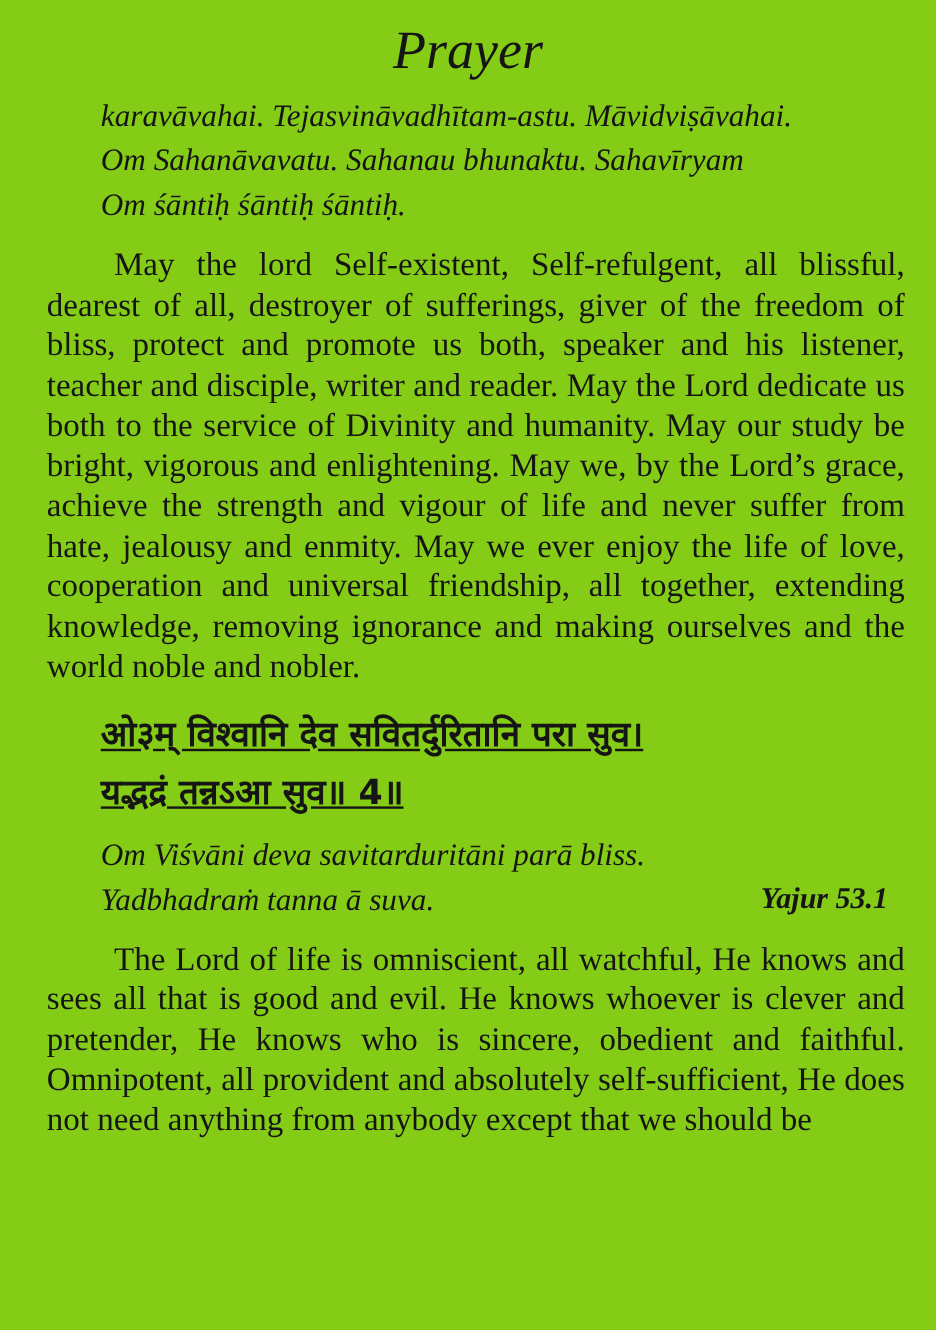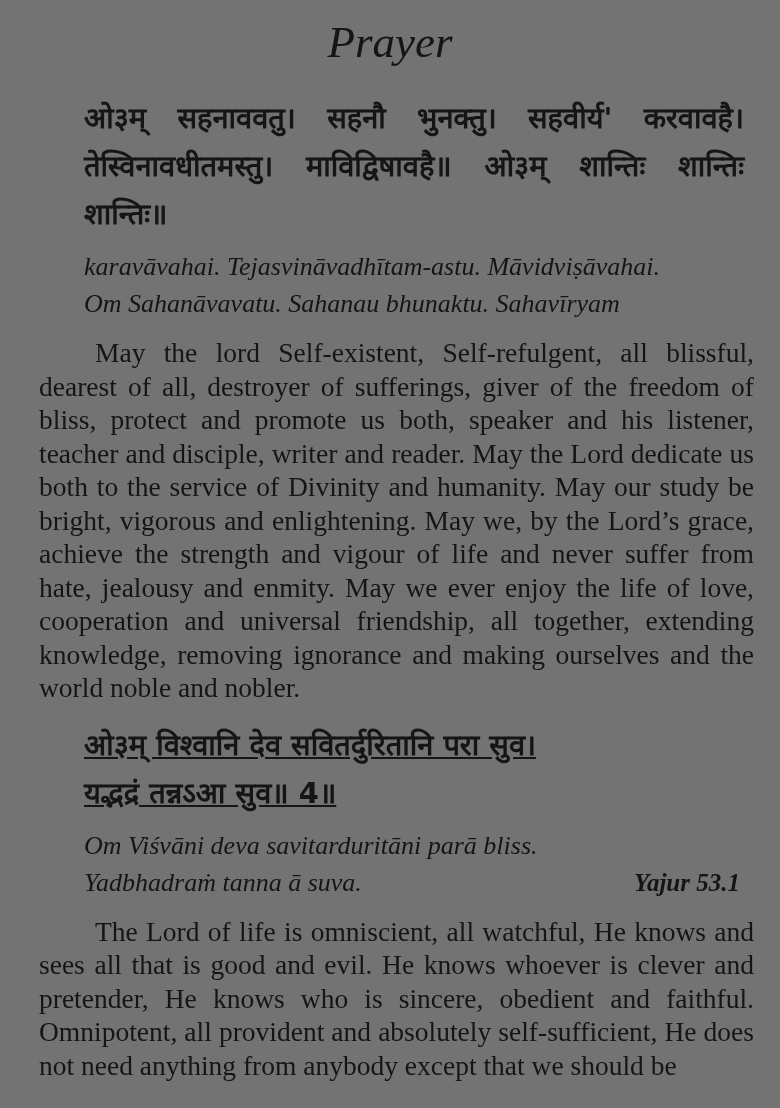--- a/index.html
+++ b/index.html
@@ -1,20 +1,20 @@
 <!DOCTYPE html>
 <html><head>
 <meta charset="utf-8">
 <style>
   html,body{margin:0;padding:0;}
   .page{
     position:relative;
     width:780px;
     height:1108px;
-    background:#737373;
+    background:#84cc16;
     color:#151515;
     overflow:hidden;
     font-family:"Liberation Serif", serif;
   }
   .title{
     margin-top:16px;
     text-align:center;
     font-style:italic;
     font-size:45px;
     line-height:52px;
@@ -64,29 +64,25 @@
   }
   .mantra2-gap{margin-top:16px;text-decoration:underline;}
 </style>
 </head>
 <body>
 
 <div class="page">
 
   <div class="title">Prayer</div>
 
-  <div class="dev-block">
-    <div class="dev-line justified">ओ३म् सहनाववतु। सहनौ भुनक्तु। सहवीर्य' करवावहै।</div>
-    <div class="dev-line justified">तेस्विनावधीतमस्तु। माविद्विषावहै॥ ओ३म् शान्तिः शान्तिः</div>
-    <div class="dev-line">शान्तिः॥</div>
-  </div>
 
   <div class="translit-block">
     <div>karavāvahai. Tejasvināvadhītam-astu. Māvidviṣāvahai.</div>
     <div>Om Sahanāvavatu. Sahanau bhunaktu. Sahavīryam</div>
+    <div>Om śāntiḥ śāntiḥ śāntiḥ.</div>
   </div>
 
   <p class="body-para">May the lord Self-existent, Self-refulgent, all blissful, dearest of all, destroyer of sufferings, giver of the freedom of bliss, protect and promote us both, speaker and his listener, teacher and disciple, writer and reader. May the Lord dedicate us both to the service of Divinity and humanity. May our study be bright, vigorous and enlightening. May we, by the Lord’s grace, achieve the strength and vigour of life and never suffer from hate, jealousy and enmity. May we ever enjoy the life of love, cooperation and universal friendship, all together, extending knowledge, removing ignorance and making ourselves and the world noble and nobler.</p>
 
   <div class="dev-block mantra2-gap">
     <div class="dev-line">ओ३म् विश्वानि देव सवितर्दुरितानि परा सुव।</div>
     <div class="dev-line">यद्भद्रं तन्नऽआ सुव॥ 4॥</div>
   </div>
 
   <div class="translit-block">

